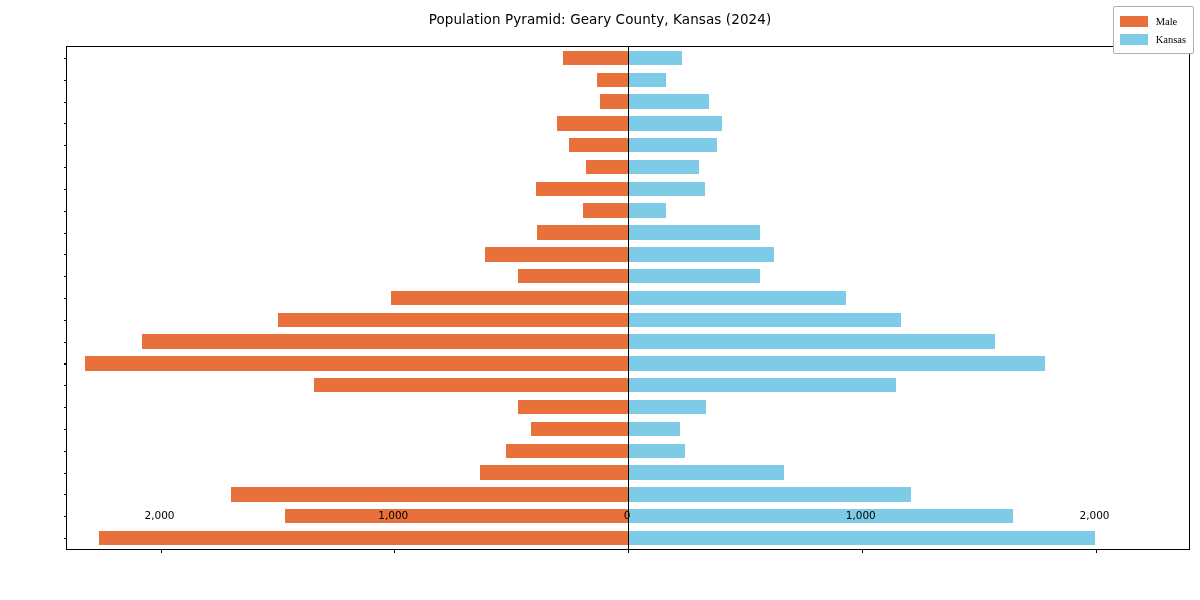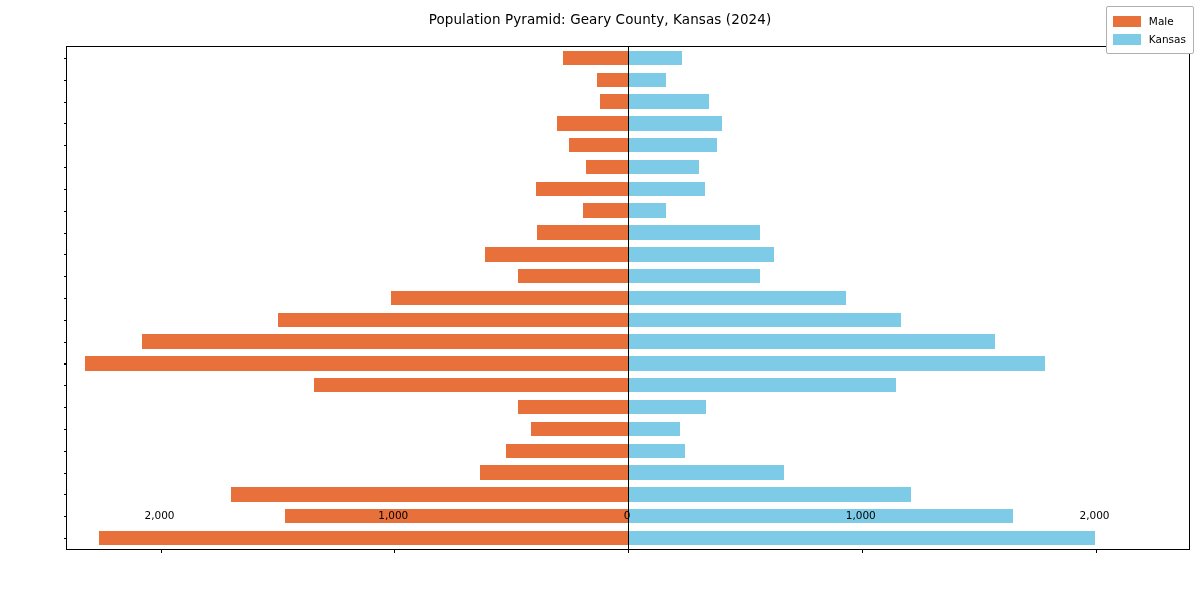--- a/index.html
+++ b/index.html
@@ -111,20 +111,21 @@
     width: 28px;
     height: 11px;
     margin-right: 8px;
   }
   .legend-swatch.male { background: #e8703a; }
   .legend-swatch.female { background: #7ecbe8; }
   .legend-label {
     font-size: 10.5px;
     color: #000000;
     white-space: nowrap;
+    font-family: Liberation Serif, serif;
   }
 </style>
 </head>
 <body>
 
 <div id="figure">
 
   <div id="chart-title">Population Pyramid: Geary County, Kansas (2024)</div>
 
   <div id="plot-area">

